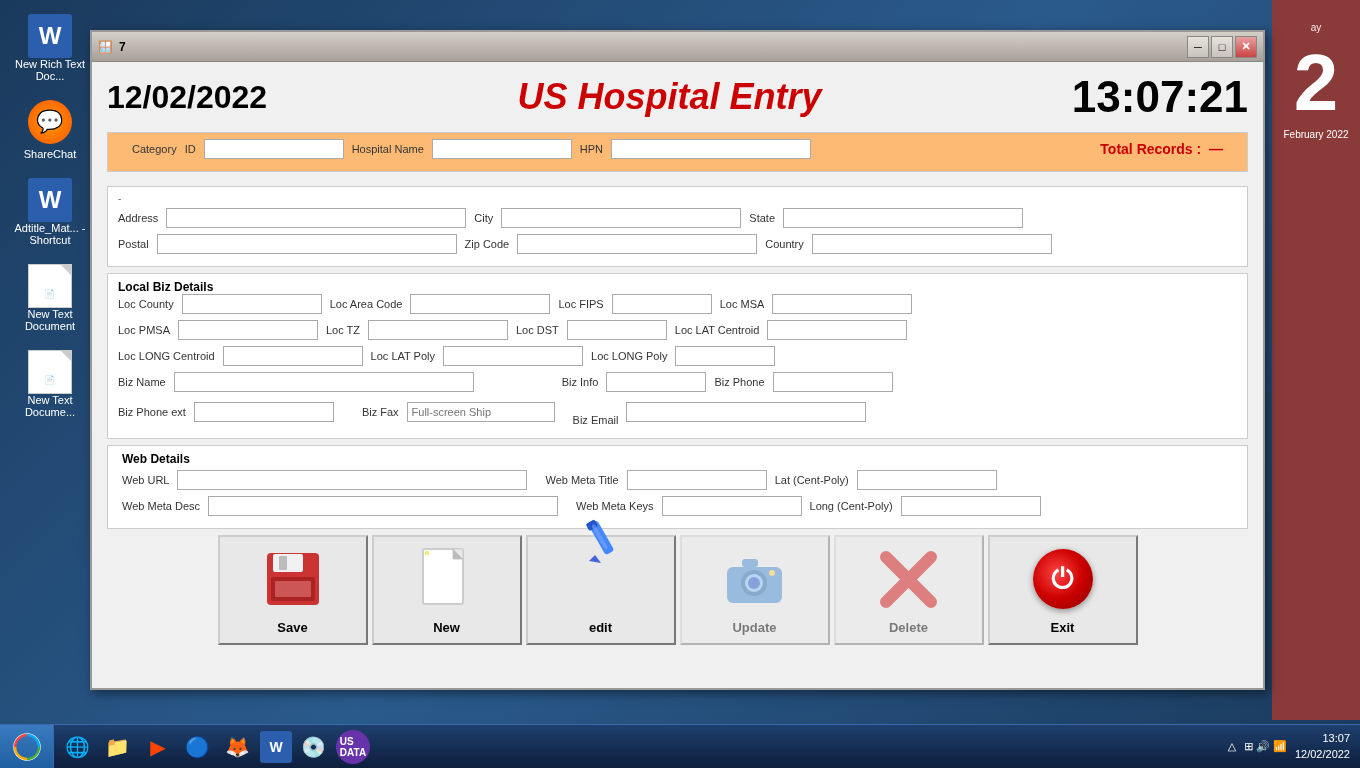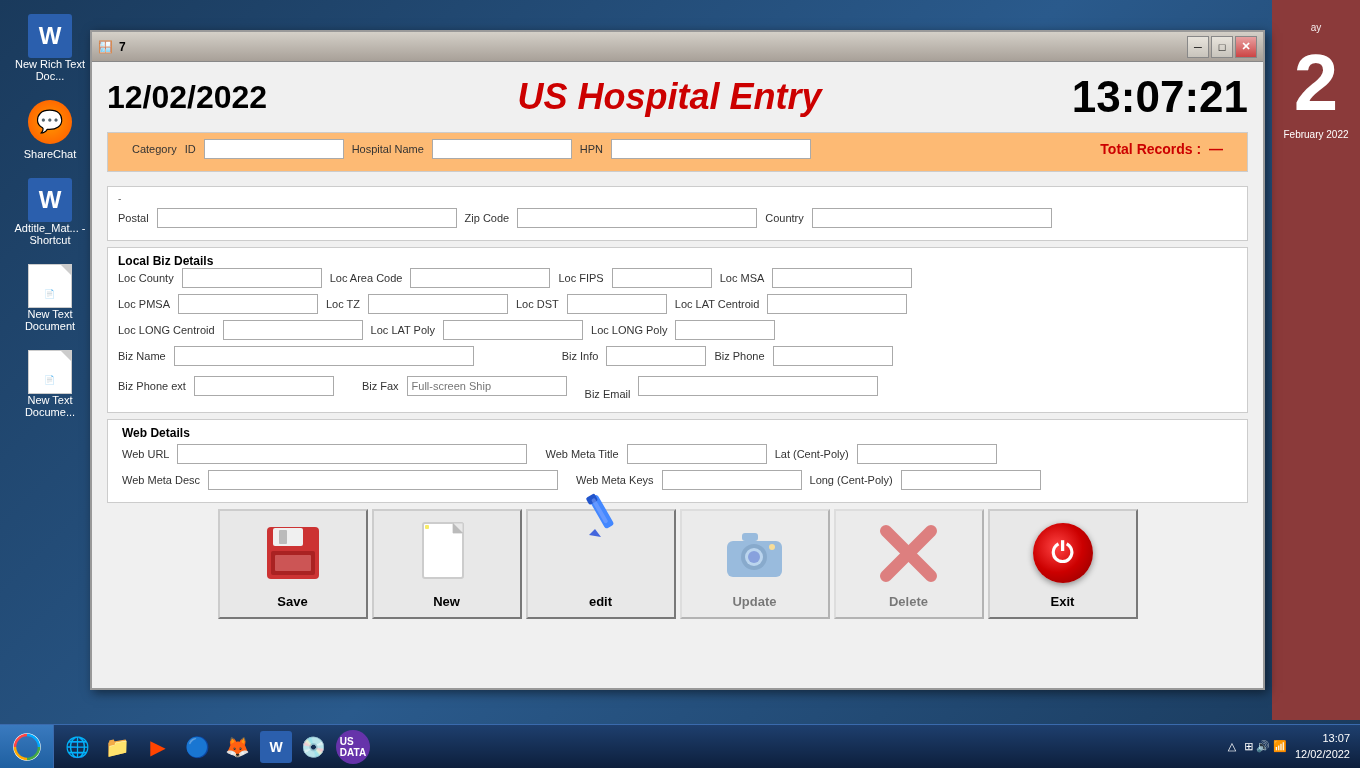--- a/index.html
+++ b/index.html
@@ -298,21 +298,21 @@
       display: flex;
       align-items: center;
       justify-content: center;
       color: white;
       font-size: 28px;
       box-shadow: 0 2px 6px rgba(0,0,0,0.4);
     }
     .w-100 { width: 100px; }
     .w-120 { width: 120px; }
     .w-140 { width: 140px; }
-    .w-160 { width: 160px; }
+    .w-160 { width: 148px; }
     .w-200 { width: 200px; }
     .w-240 { width: 240px; }
     .w-300 { width: 300px; }
     .w-350 { width: 350px; }
   </style>
 </head>
 <body>
 
 <div class="desktop">
 
@@ -378,20 +378,28 @@
           <input type="text" class="form-input w-200" style="">
           <div class="total-records">
             <span>Total Records :</span>
             &nbsp;<span style="color:#cc0000;">—</span>
           </div>
         </div>
       </div>
 
       <div style="background:white;border:1px solid #ccc;padding:6px 10px;margin-bottom:6px;">
         <div style="font-size:10px;color:#666;margin-bottom:4px;">-</div>
+        <div class="form-row">
+          <span class="form-label">Address</span>
+          <input type="text" class="form-input w-300" style="">
+          <span class="form-label">City</span>
+          <input type="text" class="form-input w-240" style="">
+          <span class="form-label">State</span>
+          <input type="text" class="form-input w-240" style="">
+        </div>
         <div class="form-row">
           <span class="form-label">Postal</span>
           <input type="text" class="form-input w-300" style="">
           <span class="form-label">Zip Code</span>
           <input type="text" class="form-input w-240" style="">
           <span class="form-label">Country</span>
           <input type="text" class="form-input w-240" style="">
         </div>
       </div>
 

